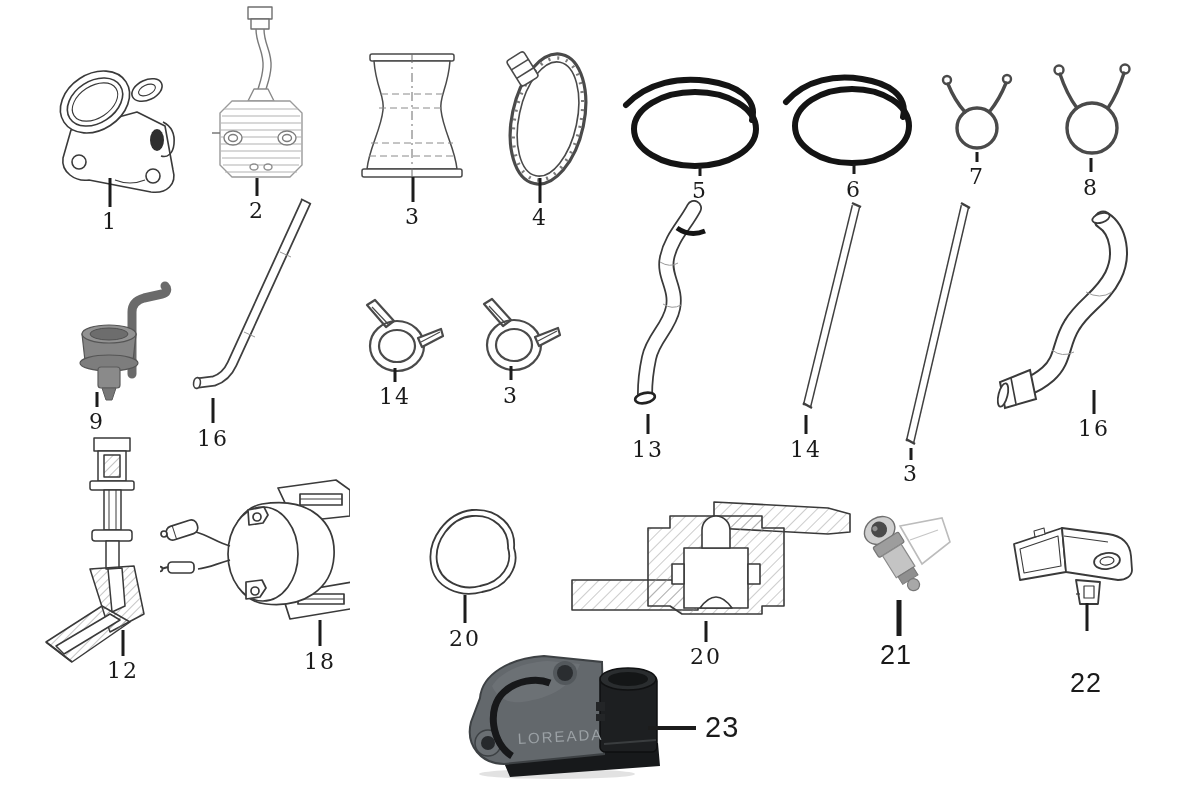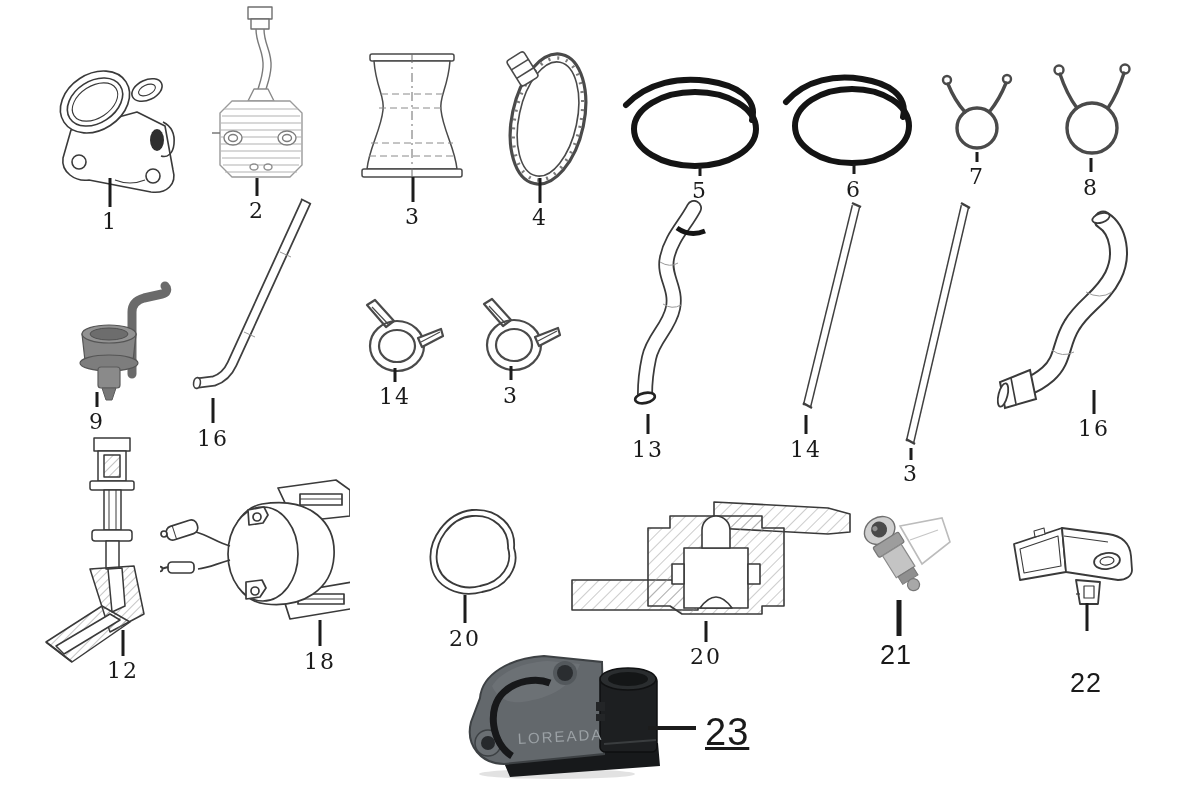--- a/index.html
+++ b/index.html
@@ -7,21 +7,21 @@
           font-family:"Liberation Sans",sans-serif;}
   .part{position:absolute;margin:0;padding:0;}
   .part svg{display:block;}
   .leader-v{position:absolute;width:3px;background:#1c1c1c;transform:translateX(-50%);}
   .leader-v.thick{width:5px;}
   .leader-h{position:absolute;height:4px;background:#1c1c1c;}
   .num{position:absolute;color:#1a1a1a;transform:translateX(-50%);white-space:nowrap;}
   .num.serif{font-family:"DejaVu Serif","Liberation Serif",serif;font-size:22px;letter-spacing:2px;}
   .num.sans{font-family:"Liberation Sans",sans-serif;font-size:27px;letter-spacing:1px;}
   .num.left{transform:none;}
-  .num.big{font-size:38px;text-decoration:underline;}
+  .num.big{font-size:29px;}
 </style>
 </head>
 <body>
 
 <div id="canvas">
 
   <figure class="part" style="left:55px;top:60px;">
     <svg width="140" height="148" viewBox="0 0 140 148">
       <g fill="#fff" stroke="#3a3a3a" stroke-width="1.6" stroke-linejoin="round">
         <path d="M16,70 L8,98 C6,112 20,122 34,120 L96,132 C112,134 122,124 118,110 L110,66 L82,52 Z"></path>

